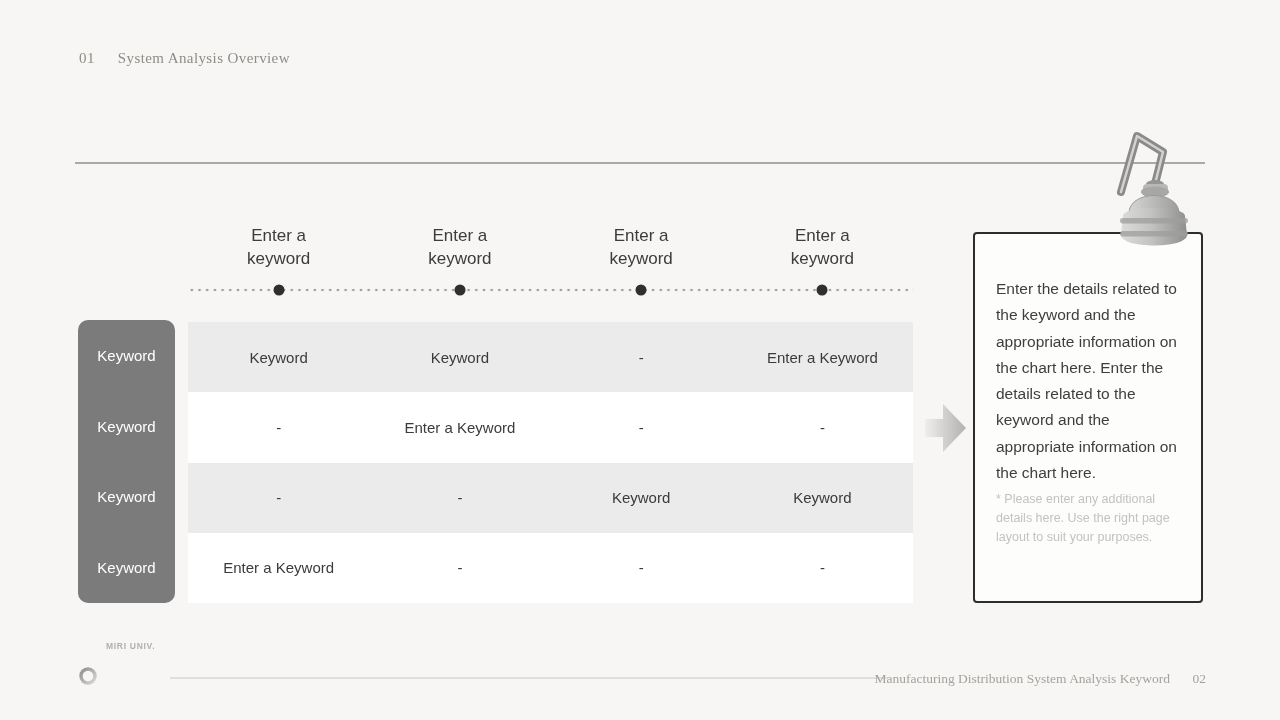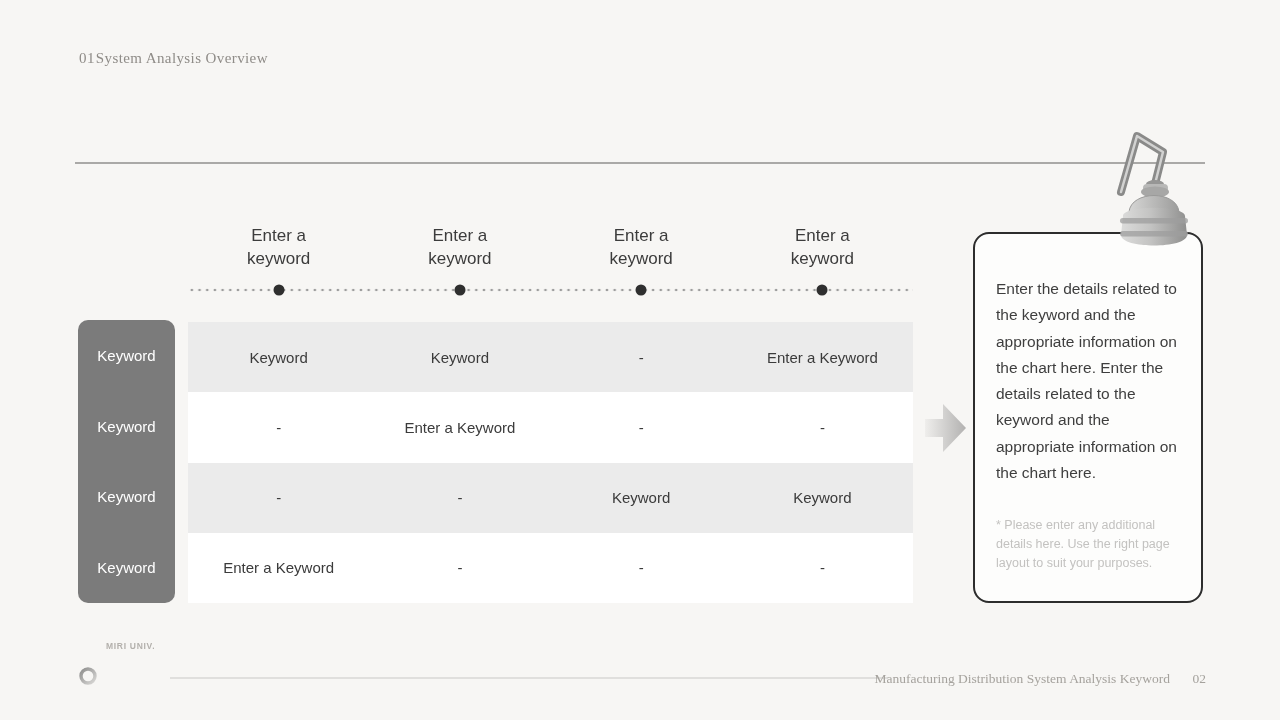--- a/index.html
+++ b/index.html
@@ -8,21 +8,21 @@
     background:#f7f6f4; overflow:hidden;
     font-family:"Liberation Sans", sans-serif;
   }
 
   
   .eyebrow {
     position:absolute; left:79px; top:50px;
     font-family:"Liberation Serif", serif;
     font-size:15px; color:#8f8c88; letter-spacing:0.4px;
   }
-  .eyebrow .num { margin-right:1px; }
+  .eyebrow .num { margin-right:23px; }
   .title {
     position:absolute; left:78px; top:110px;
     font-size:30px; font-weight:500; color:#333333; letter-spacing:0.2px;
   }
   .title-rule {
     position:absolute; left:75px; top:162px; width:1130px; height:2px;
     background:#aaa9a7;
   }
 
   
@@ -70,25 +70,25 @@
     font-size:15px; color:#3b3b3b;
   }
 
   
   .arrow { position:absolute; left:925px; top:404px; }
 
   
   .callout {
     position:absolute; left:973px; top:232px; width:230px; height:371px;
     box-sizing:border-box; background:#fdfdfc;
-    border:2px solid #2d2d2d; border-radius:16px;
+    border:2px solid #2d2d2d; border-radius:4px;
     padding:42px 18px 0 21px;
   }
   .callout-body { font-size:15.5px; line-height:26.3px; color:#3e3e3e; }
-  .callout-note { margin-top:30px; font-size:12.5px; line-height:19px; color:#c3c2c0; }
+  .callout-note { margin-top:4px; font-size:12.5px; line-height:19px; color:#c3c2c0; }
 
   
   .can { position:absolute; left:1106px; top:126px; }
 
   
   .footer-logo { position:absolute; left:78px; top:666px; }
   .footer-brand {
     position:absolute; left:106px; top:641px;
     font-size:8.5px; font-weight:700; letter-spacing:0.7px; color:#b3b0ac;
   }

